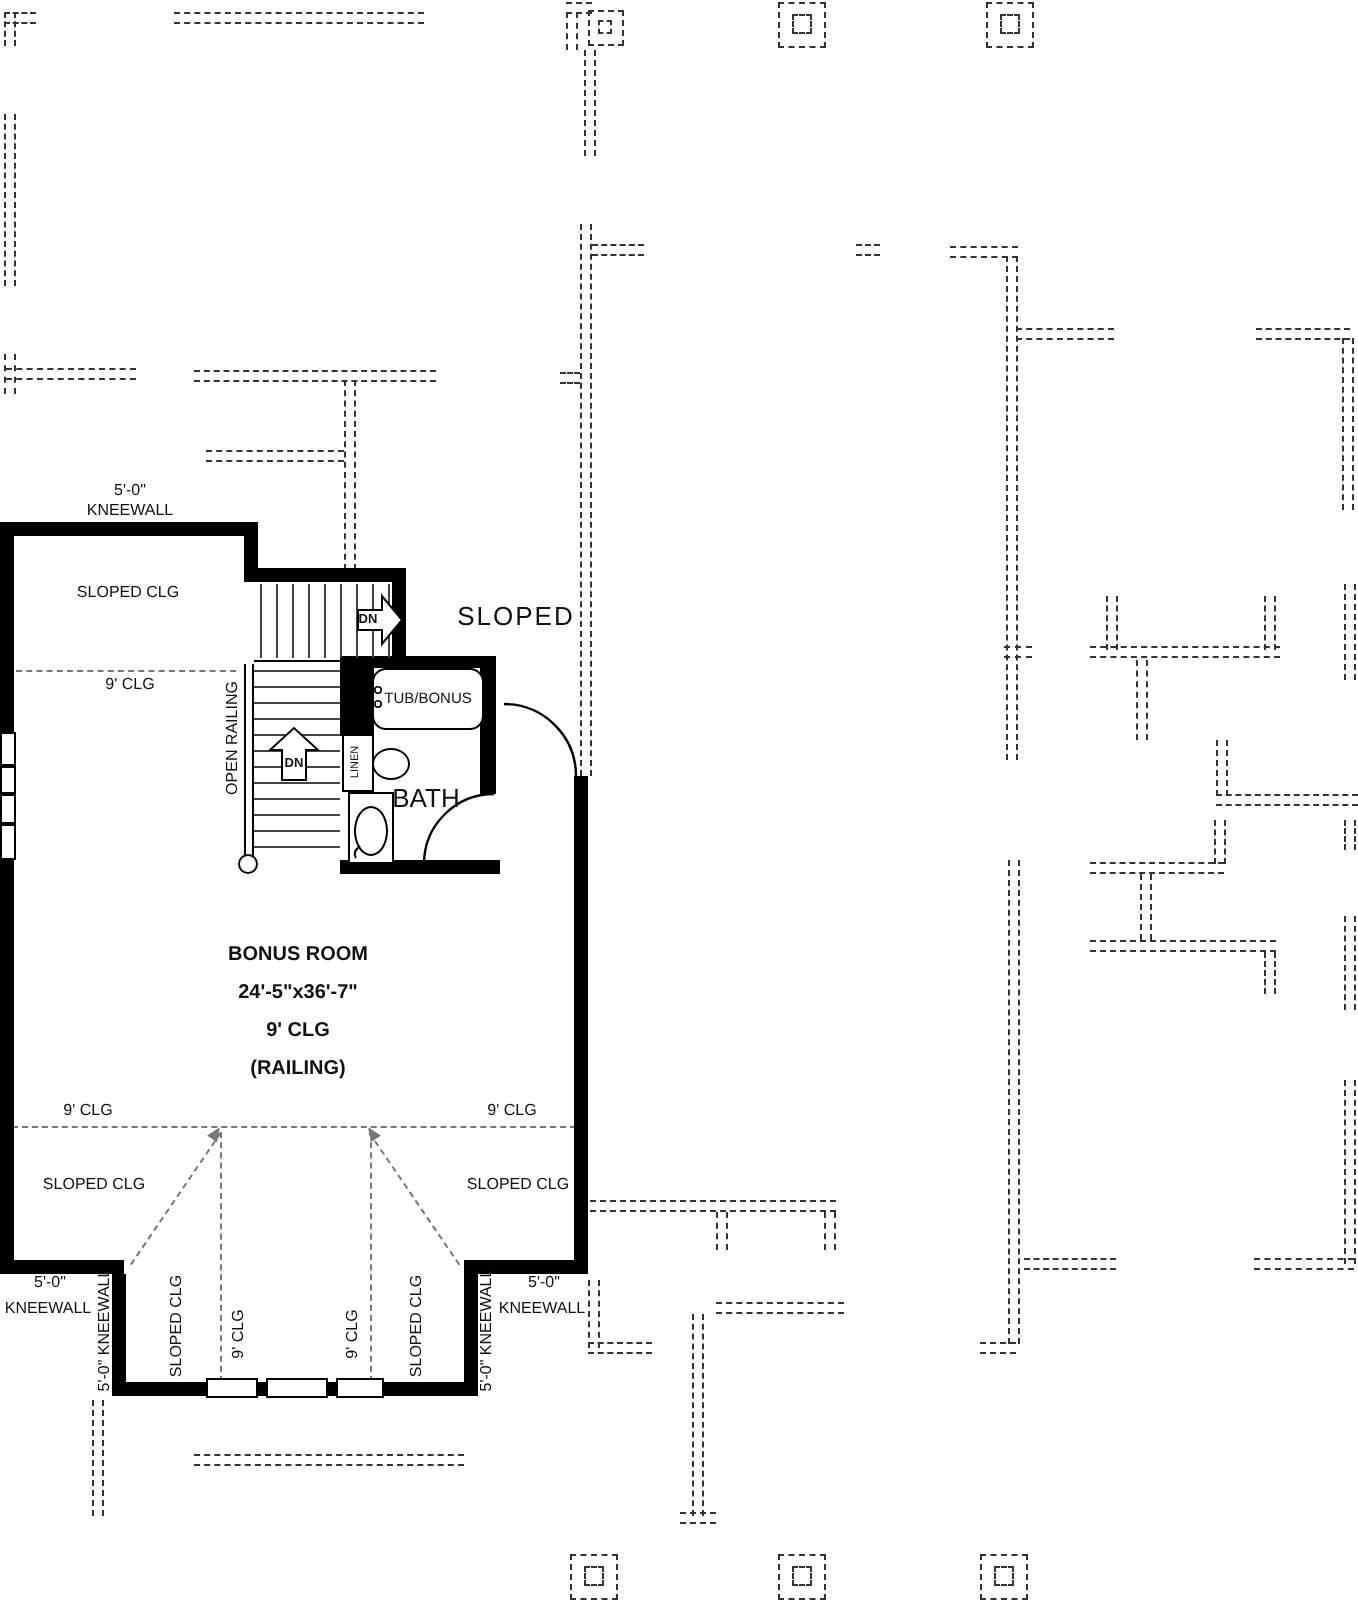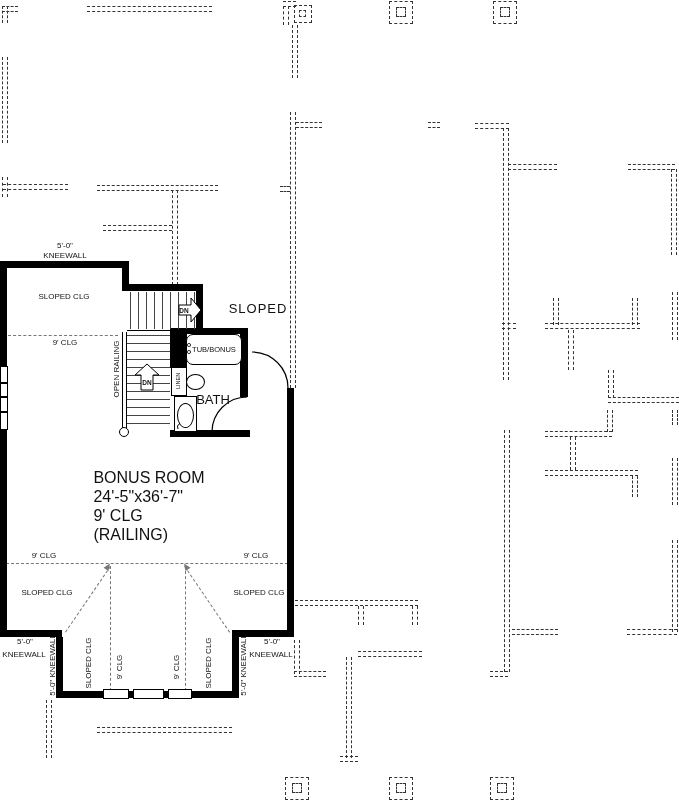--- a/index.html
+++ b/index.html
@@ -26,22 +26,22 @@
   .treads-v{position:absolute;background-image:repeating-linear-gradient(90deg,#444 0,#444 1px,transparent 1px,transparent 8px);}
   .treads-h{position:absolute;background-image:repeating-linear-gradient(180deg,#444 0,#444 1px,transparent 1px,transparent 8px);}
   .rail{position:absolute;width:3px;border-left:1px solid #000;border-right:1px solid #000;}
   .newel{position:absolute;width:8px;height:8px;border:1px solid #000;border-radius:50%;background:#fff;}
   
   .lbl{position:absolute;transform:translate(-50%,-50%);font-size:8px;line-height:9px;
        white-space:nowrap;letter-spacing:0;color:#111;}
   .vlbl{position:absolute;transform:translate(-50%,-50%) rotate(-90deg);font-size:8px;
         white-space:nowrap;color:#111;}
   .big{font-size:13px;}
-  .room{position:absolute;font-size:16px;line-height:19px;white-space:nowrap;
-        transform:translate(-50%,0);}
+  .room{position:absolute;text-align:center;font-size:10px;line-height:19px;white-space:nowrap;
+        transform:translate(-50%,0);font-weight:bold;}
   .winband{position:absolute;background:#fff;border:1px solid #000;box-sizing:border-box;}
   .wtick{position:absolute;background:#000;}
   svg{position:absolute;left:0;top:0;}
   .dn{position:absolute;transform:translate(-50%,-50%);font-size:6.5px;font-weight:600;}
 </style>
 </head>
 <body>
 
 <div class="sheet">
 

